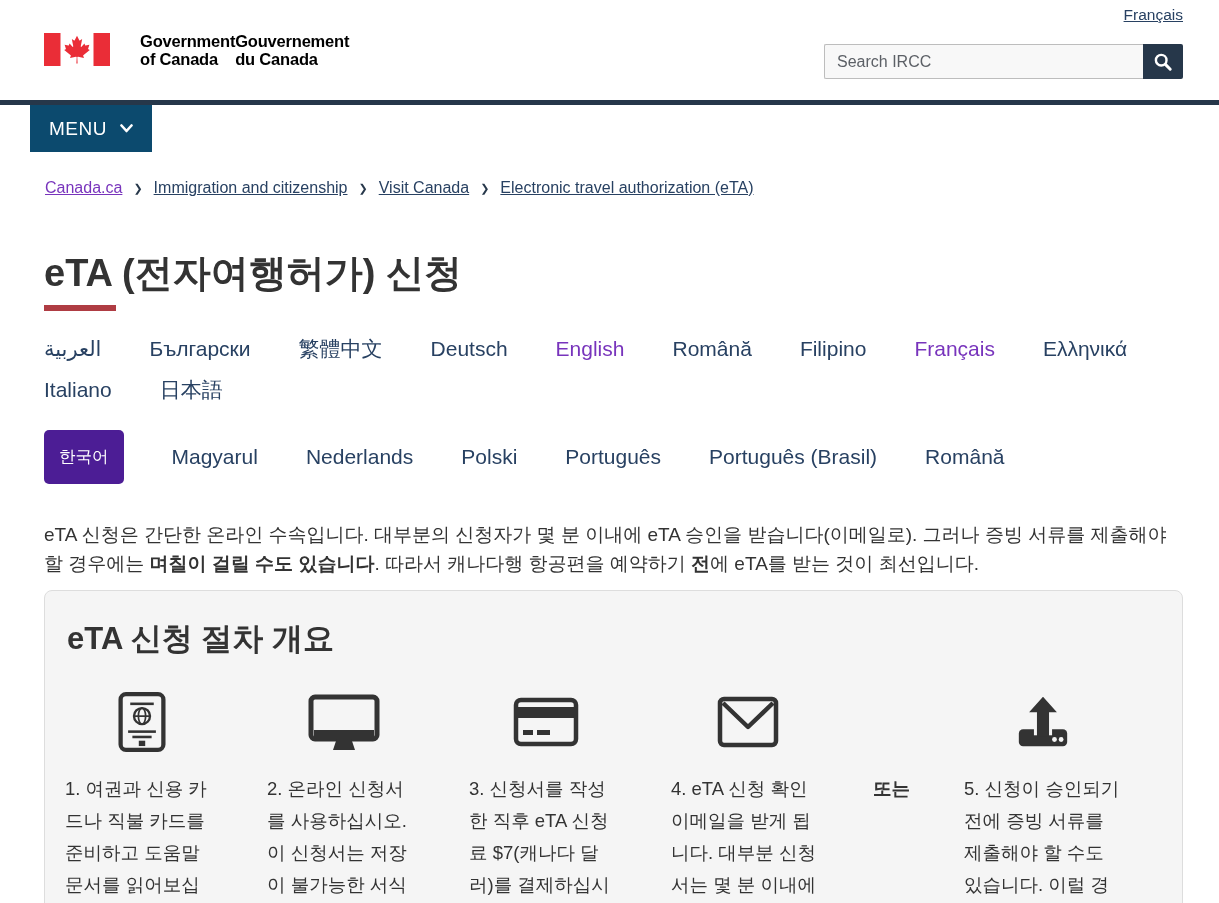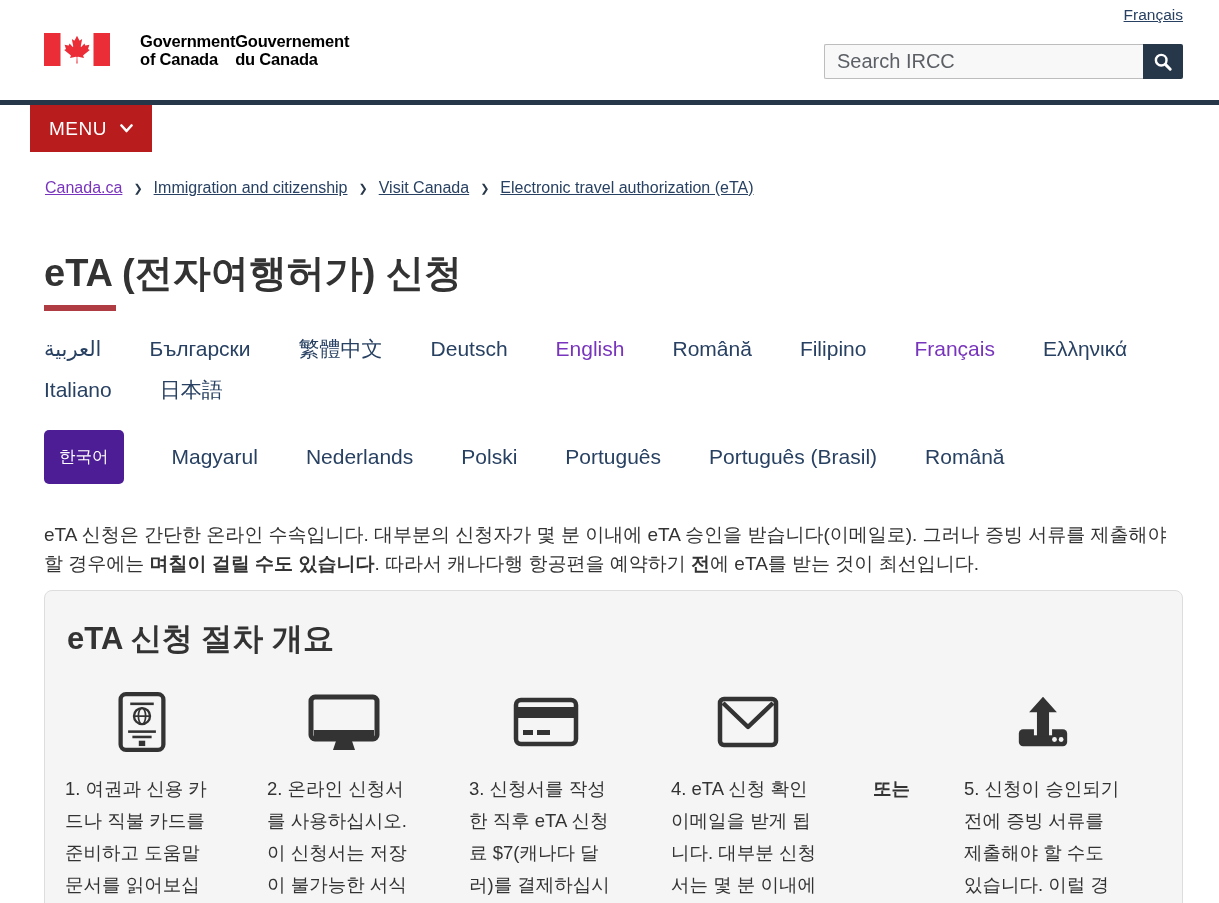--- a/index.html
+++ b/index.html
@@ -13,31 +13,31 @@
   
   .gc-header { position:relative; height:100px; background:#fff; }
   .fip { position:absolute; left:44px; top:33px; display:flex; align-items:flex-start; }
   .fip-flag { width:66px; height:33px; margin-right:30px; }
   .fip-text { font-size:16.5px; font-weight:bold; line-height:17.5px; color:#000; letter-spacing:-0.2px; }
   .fip-text + .fip-text { }
   .lang-toggle { position:absolute; right:36px; top:6px; font-size:15.5px; color:#284162; text-decoration:underline; }
   .search-row { position:absolute; right:36px; top:44px; display:flex; }
   .search-input {
     width:319px; height:35px; border:1px solid #bdbdbd; border-right:none; background:#f8f8f8;
-    font-size:20px; color:#333; padding:0 12px; outline:none; border-radius:2px 0 0 2px;
+    font-size:16px; color:#333; padding:0 12px; outline:none; border-radius:2px 0 0 2px;
     font-family:"Liberation Sans","DejaVu Sans",sans-serif;
   }
   .search-input::placeholder { color:#5c6066; opacity:1; }
   .search-btn { width:40px; height:35px; background:#26374a; border:none; border-radius:0 2px 2px 0;
     display:flex; align-items:center; justify-content:center; cursor:pointer; }
 
   
   .menu-strip { height:5px; background:#26374a; }
   .menu-btn {
-    margin-left:30px; width:122px; height:47px; background:#b91c1c; color:#fff;
+    margin-left:30px; width:122px; height:47px; background:#0c4a6e; color:#fff;
     display:flex; align-items:center; justify-content:center; gap:13px;
     font-size:19px; letter-spacing:0.5px; border:none; cursor:pointer;
     font-family:"Liberation Sans","DejaVu Sans",sans-serif;
   }
 
   
   .breadcrumb { margin:27px 36px 0 45px; font-size:16px; display:flex; align-items:center; flex-wrap:wrap; }
   .breadcrumb a { color:#284162; text-decoration:underline; }
   .breadcrumb a.visited { color:#7834bc; }
   .crumb-sep { font-size:11px; color:#26374a; margin:0 11px; font-weight:bold; }

